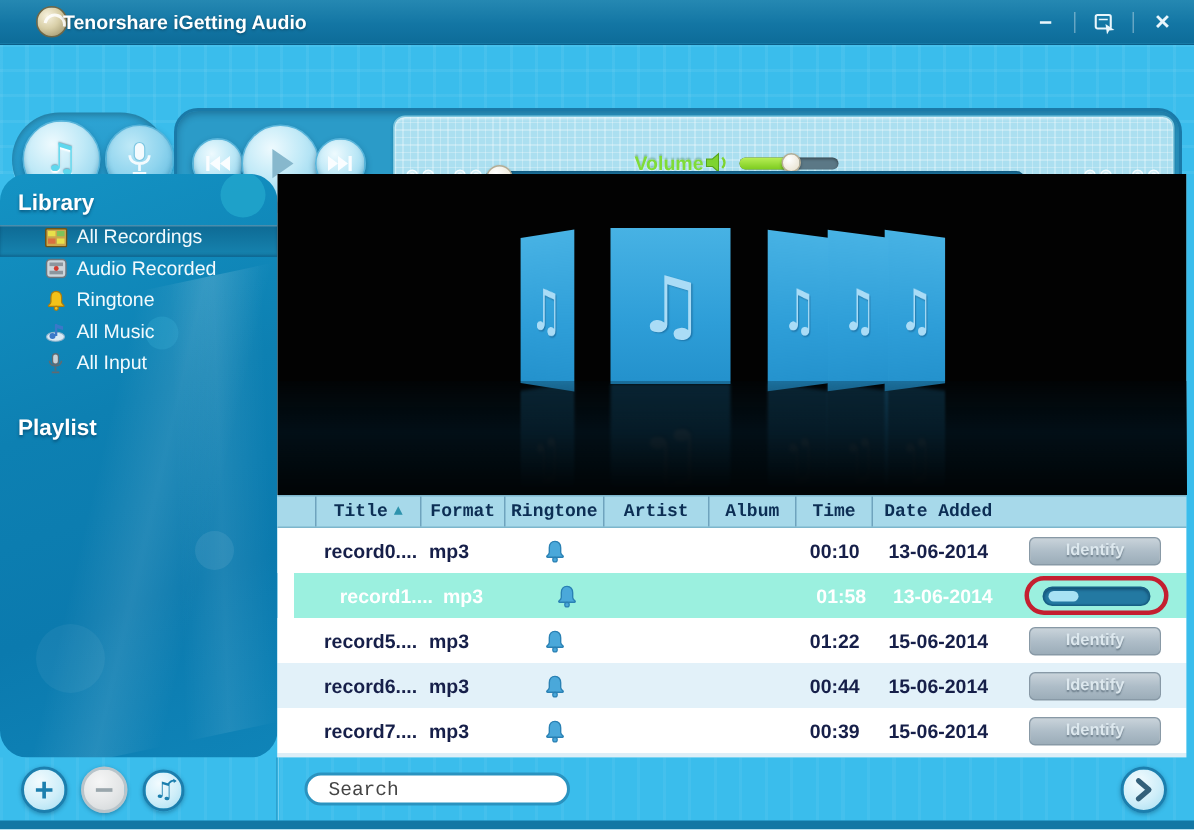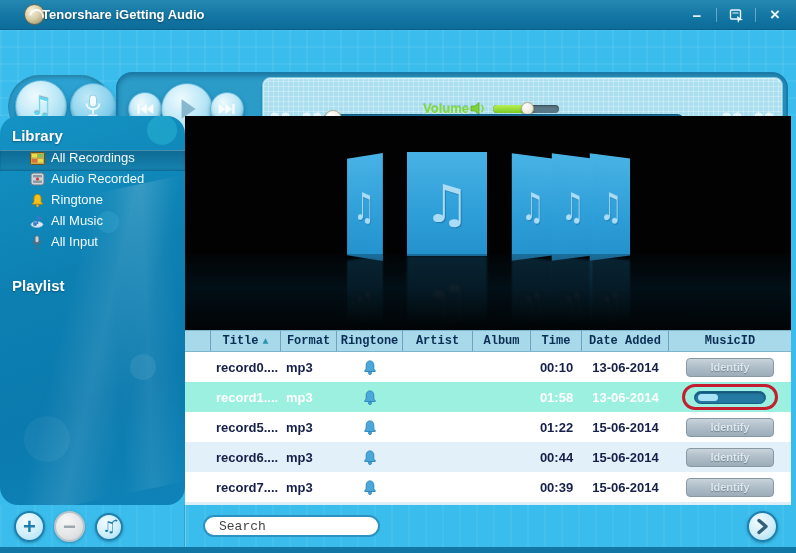--- a/index.html
+++ b/index.html
@@ -120,21 +120,21 @@
   .thead { display:flex; height:22px; background:#a7d9ea; border-top:1px solid #7db6cc; border-bottom:1px solid #7db6cc; }
   .th { display:flex; align-items:center; justify-content:center; gap:4px; height:100%;
     font-family:"Liberation Mono",monospace; font-size:12px; font-weight:bold; color:#0c2e54;
     border-right:1px solid #6fa3bd; cursor:default; }
   .th:last-child { border-right:none; }
   .sort-arrow { color:#2e93ad; font-size:10px; }
   .col0{width:26px;} .col1{width:70px;} .col2{width:56px;} .col3{width:66px;} .col4{width:70px;}
   .col5{width:58px;} .col6{width:51px;} .col7{width:87px;} .col8{width:122px;}
   .trow { display:flex; height:30px; background:#fff; align-items:center; }
   .trow.alt { background:#e2f1f9; }
-  .trow.selected { background:#9bf0df; }
+  .trow.selected { background:#9bf0df;margin-left:11px; }
   .trow.selected .td { color:#ffffff; }
   .td { display:flex; align-items:center; justify-content:center; height:100%;
     font-size:13px; font-weight:bold; color:#161f49; }
   .td.left { justify-content:flex-start; padding-left:5px; }
   .tbl-filler { height:3px; background:#ddeef7; }
 
   .identify-btn { width:88px; height:19px; border-radius:4px; border:1px solid #8899a6;
     background:linear-gradient(180deg,#c9d3da 0%,#aebdc8 50%,#9cadb9 100%);
     font-size:11px; font-weight:bold; color:#dde8ee; text-shadow:0 1px 1px rgba(40,60,75,.45);
     display:flex; align-items:center; justify-content:center; cursor:default; }
@@ -346,21 +346,20 @@
           <div class="th col1">
             <span>Title</span>
             <span class="sort-arrow">▲</span>
           </div>
           <div class="th col2">Format</div>
           <div class="th col3">Ringtone</div>
           <div class="th col4">Artist</div>
           <div class="th col5">Album</div>
           <div class="th col6">Time</div>
           <div class="th col7">Date Added</div>
-          <div class="th col8">MusicID</div>
         </div>
 
         <div class="trow">
           <div class="td col0"></div>
           <div class="td col1 left">record0....</div>
           <div class="td col2 left">mp3</div>
           <div class="td col3">
             <svg width="16" height="17" viewBox="0 0 16 16">
               <path d="M8 1.4 C5.5 1.4 4.2 3.3 4.2 5.6 L4.2 8.8 C4.2 9.8 3.3 10.6 2.7 11.1 C2.3 11.4 2.5 12 3.1 12 L12.9 12 C13.5 12 13.7 11.4 13.3 11.1 C12.7 10.6 11.8 9.8 11.8 8.8 L11.8 5.6 C11.8 3.3 10.5 1.4 8 1.4 Z" fill="#4aa8da" stroke="#2a81b4" stroke-width="0.9"></path>
               <circle cx="8" cy="13.6" r="1.5" fill="#4aa8da" stroke="#2a81b4" stroke-width="0.8"></circle>

